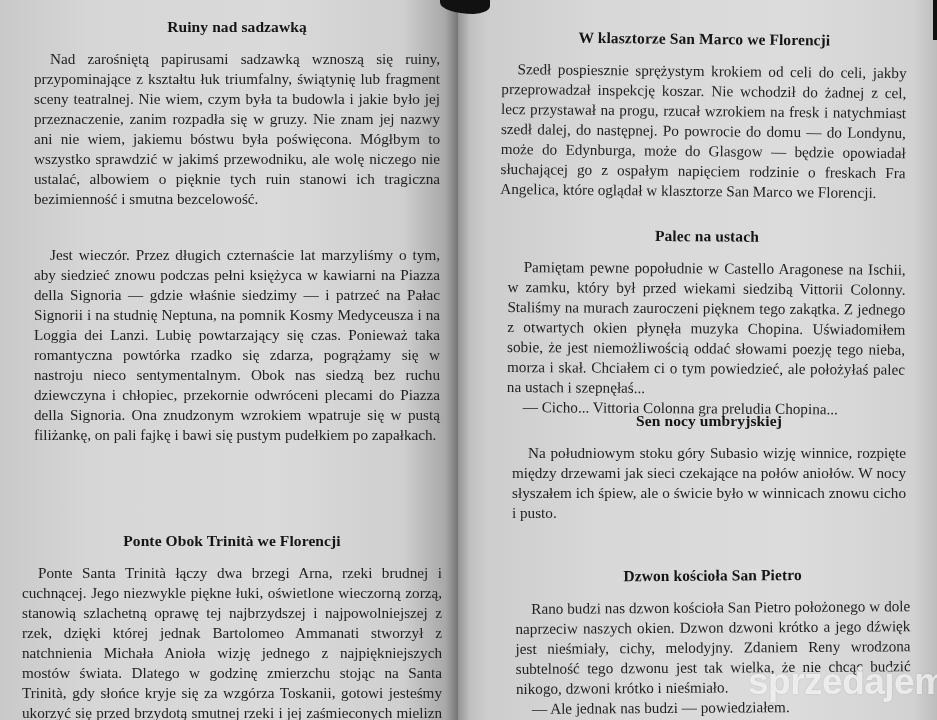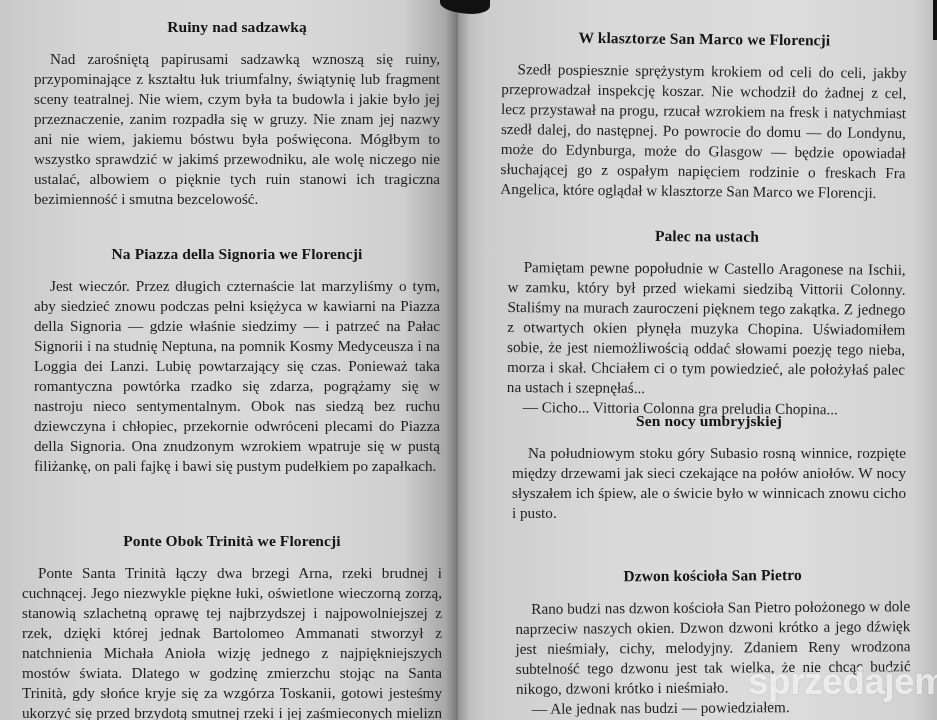--- a/index.html
+++ b/index.html
@@ -72,21 +72,20 @@
 <body>
 
 <div class="spread">
   <div class="page page-left">
     <div class="section" id="sec-ruiny">
       <h2>Ruiny nad sadzawką</h2>
       <p>Nad zarośniętą papirusami sadzawką wznoszą się ruiny, przypominające z kształtu łuk triumfalny, świątynię lub fragment sceny teatralnej. Nie wiem, czym była ta budowla i jakie było jej przeznaczenie, zanim rozpadła się w gruzy. Nie znam jej nazwy ani nie wiem, jakiemu bóstwu była poświęcona. Mógłbym to wszystko sprawdzić w jakimś przewodniku, ale wolę niczego nie ustalać, albowiem o pięknie tych ruin stanowi ich tragiczna bezimienność i smutna bezcelowość.</p>
     </div>
 
     <div class="section" id="sec-piazza">
-      <h2>Na Piazza della Signoria we Florencji</h2>
       <p>Jest wieczór. Przez długich czternaście lat marzyliśmy o tym, aby siedzieć znowu podczas pełni księżyca w kawiarni na Piazza della Signoria — gdzie właśnie siedzimy — i patrzeć na Pałac Signorii i na studnię Neptuna, na pomnik Kosmy Medyceusza i na Loggia dei Lanzi. Lubię powtarzający się czas. Ponieważ taka romantyczna powtórka rzadko się zdarza, pogrążamy się w nastroju nieco sentymentalnym. Obok nas siedzą bez ruchu dziewczyna i chłopiec, przekornie odwróceni plecami do Piazza della Signoria. Ona znudzonym wzrokiem wpatruje się w pustą filiżankę, on pali fajkę i bawi się pustym pudełkiem po zapałkach.</p>
     </div>
 
     <div class="section" id="sec-ponte">
       <h2>Ponte Obok Trinità we Florencji</h2>
       <p>Ponte Santa Trinità łączy dwa brzegi Arna, rzeki brudnej i cuchnącej. Jego niezwykle piękne łuki, oświetlone wieczorną zorzą, stanowią szlachetną oprawę tej najbrzydszej i najpowolniejszej z rzek, dzięki której jednak Bartolomeo Ammanati stworzył z natchnienia Michała Anioła wizję jednego z najpiękniejszych mostów świata. Dlatego w godzinę zmierzchu stojąc na Santa Trinità, gdy słońce kryje się za wzgórza Toskanii, gotowi jesteśmy ukorzyć się przed brzydotą smutnej rzeki i jej zaśmieconych mielizn i wystabrawszy, dopatrzeć się</p>
     </div>
   </div>
 
   <div class="page page-right">
@@ -98,21 +97,21 @@
   </div>
 
   <div class="section" id="sec-palec">
     <h2>Palec na ustach</h2>
     <p>Pamiętam pewne popołudnie w Castello Aragonese na Ischii, w zamku, który był przed wiekami siedzibą Vittorii Colonny. Staliśmy na murach zauroczeni pięknem tego zakątka. Z jednego z otwartych okien płynęła muzyka Chopina. Uświadomiłem sobie, że jest niemożliwością oddać słowami poezję tego nieba, morza i skał. Chciałem ci o tym powiedzieć, ale położyłaś palec na ustach i szepnęłaś...</p>
     <p class="dialog">— Cicho... Vittoria Colonna gra preludia Chopina...</p>
   </div>
 
   <div class="section" id="sec-sen">
     <h2>Sen nocy umbryjskiej</h2>
-    <p>Na południowym stoku góry Subasio rosną winnice, rozpięte między drzewami jak sieci czekające na połów aniołów. W nocy słyszałem ich śpiew, ale o świcie było w winnicach znowu cicho i pusto.</p>
+    <p>Na południowym stoku góry Subasio wizję winnice, rozpięte między drzewami jak sieci czekające na połów aniołów. W nocy słyszałem ich śpiew, ale o świcie było w winnicach znowu cicho i pusto.</p>
   </div>
 
   <div class="section" id="sec-dzwon">
     <h2>Dzwon kościoła San Pietro</h2>
     <p>Rano budzi nas dzwon kościoła San Pietro położonego w dole naprzeciw naszych okien. Dzwon dzwoni krótko a jego dźwięk jest nieśmiały, cichy, melodyjny. Zdaniem Reny wrodzona subtelność tego dzwonu jest tak wielka, że nie chcąc budzić nikogo, dzwoni krótko i nieśmiało.</p>
     <p class="dialog">— Ale jednak nas budzi — powiedziałem.</p>
     <p class="dialog">— Na pewno nie robi tego rozmyślnie — odparła moja żona.</p>
   </div>
 
   <div class="gutter-shadow"></div>

